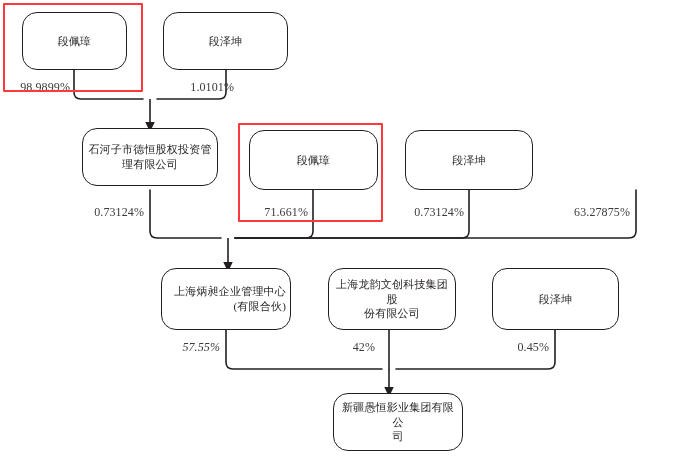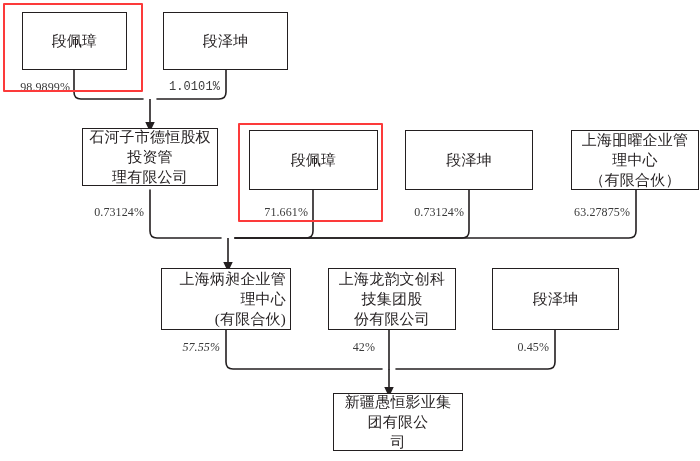--- a/index.html
+++ b/index.html
@@ -22,28 +22,28 @@
     left: 0;
     top: 0;
     width: 700px;
     height: 461px;
     pointer-events: none;
   }
   .node {
     position: absolute;
     box-sizing: border-box;
     border: 1.4px solid #231f20;
-    border-radius: 0;
+    border-radius: 15px;
     background: #ffffff;
     display: flex;
     align-items: center;
     justify-content: center;
     text-align: center;
     color: #231f20;
-    font-size: 15px;
+    font-size: 11px;
     line-height: 1.35;
     letter-spacing: 0.2px;
     padding: 2px 4px;
   }
   .node-label {
     display: block;
     width: 100%;
     white-space: pre-line;
   }
   .edge-label {
@@ -124,44 +124,40 @@
   <div class="node" style="left:82px; top:128px; width:136px; height:58px;">
     <span class="node-label">石河子市德恒股权投资管
 理有限公司</span>
   </div>
   <div class="node" style="left:249px; top:130px; width:129px; height:60px;">
     <span class="node-label">段佩璋</span>
   </div>
   <div class="node" style="left:405px; top:130px; width:128px; height:60px;">
     <span class="node-label">段泽坤</span>
   </div>
-  <div class="node" style="left:571px; top:130px; width:128px; height:60px;">
-    <span class="node-label">上海昍曜企业管理中心
-（有限合伙）</span>
-  </div>
 
   <div class="node" style="left:161px; top:268px; width:130px; height:62px;text-align:right;">
     <span class="node-label">上海炳昶企业管理中心
 (有限合伙)</span>
   </div>
   <div class="node" style="left:328px; top:268px; width:128px; height:62px;">
     <span class="node-label">上海龙韵文创科技集团股
 份有限公司</span>
   </div>
   <div class="node" style="left:492px; top:268px; width:127px; height:62px;">
     <span class="node-label">段泽坤</span>
   </div>
 
   <div class="node" style="left:325px; top:393px; width:130px; height:58px;margin-left:8px;">
     <span class="node-label">新疆愚恒影业集团有限公
 司</span>
   </div>
 
   <div class="edge-label" style="left:10px; top:80px; width:60px;">98.9899%</div>
-  <div class="edge-label" style="left:166px; top:80px; width:54px;font-family:Liberation Mono, monospace;">1.0101%</div>
+  <div class="edge-label" style="left:180px; top:80px; width:54px;">1.0101%</div>
 
   <div class="edge-label" style="left:88px; top:205px; width:56px;">0.73124%</div>
   <div class="edge-label" style="left:256px; top:205px; width:52px;">71.661%</div>
   <div class="edge-label" style="left:408px; top:205px; width:56px;">0.73124%</div>
   <div class="edge-label" style="left:566px; top:205px; width:64px;">63.27875%</div>
 
   <div class="edge-label" style="left:176px; top:340px; width:44px;font-style:italic;">57.55%</div>
   <div class="edge-label" style="left:344px; top:340px; width:31px;">42%</div>
   <div class="edge-label" style="left:507px; top:340px; width:42px;">0.45%</div>
 

